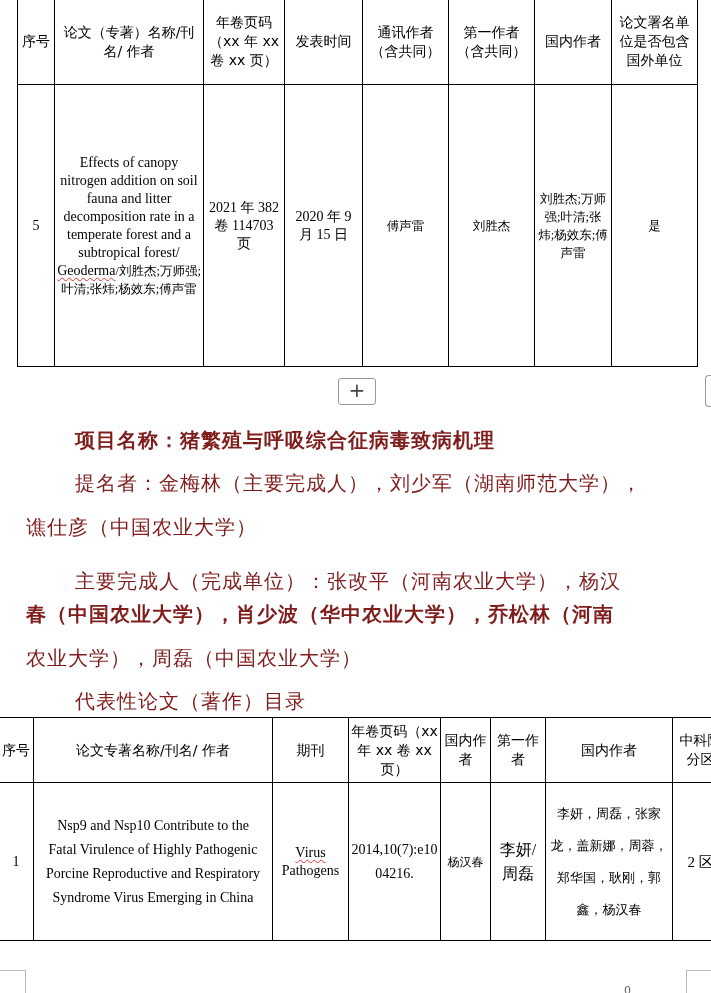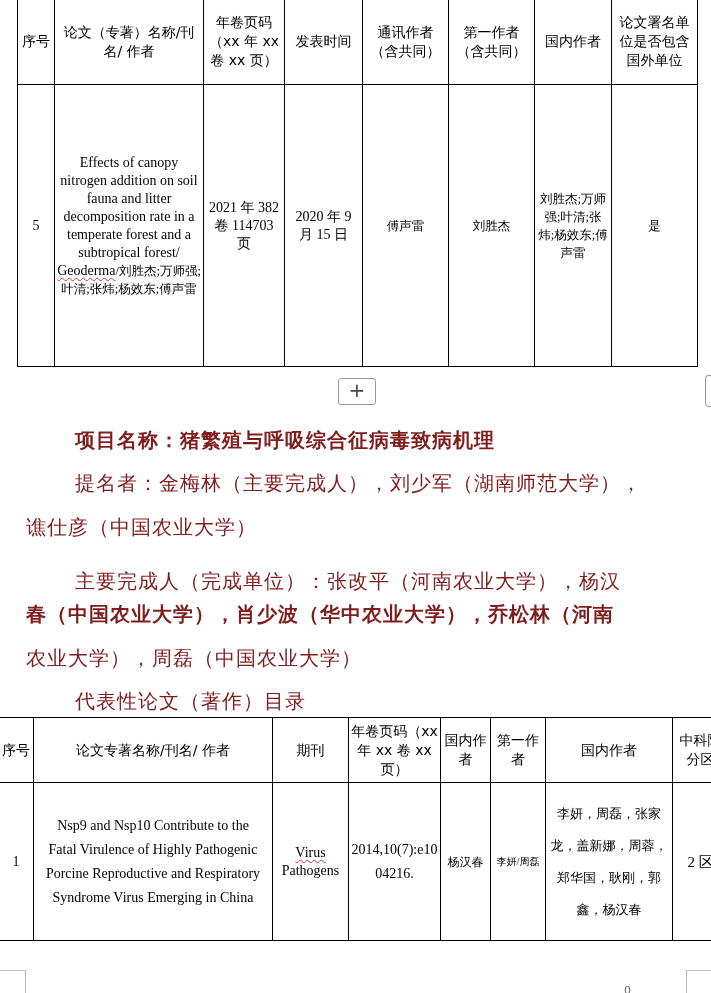--- a/index.html
+++ b/index.html
@@ -98,21 +98,21 @@
   </tr>
   <tr style="height:158px">
     <td class="cell-en">1</td>
     <td class="cell-en" style="padding:12px 10px; line-height:24px;">Nsp9 and Nsp10 Contribute to the Fatal Virulence of Highly Pathogenic Porcine Reproductive and Respiratory Syndrome Virus Emerging in China</td>
     <td class="cell-en">
       <span class="wavy">Virus</span><br>
       <span>Pathogens</span>
     </td>
     <td class="cell-en" style="word-break:break-all; line-height:24px;margin-left:8px;">2014,10(7):e1004216.</td>
     <td class="cell-cn" style="font-size:12px; line-height:24px;">杨汉春</td>
-    <td class="cell-cn" style="font-size:10px; line-height:24px;">李妍/周磊</td>
+    <td class="cell-cn" style="font-size:16px; line-height:24px;">李妍/周磊</td>
     <td class="cell-cn" style="font-size:13px; line-height:32px;">李妍，周磊，张家龙，盖新娜，周蓉，郑华国，耿刚，郭鑫，杨汉春</td>
     <td class="cell-cn" style="font-size:15px;">2 区</td>
   </tr>
 </tbody>
   </table>
 
 <div class="corner-mark corner-l"></div>
 <div class="corner-mark corner-r"></div>
 <div class="page-num">0</div>
 

